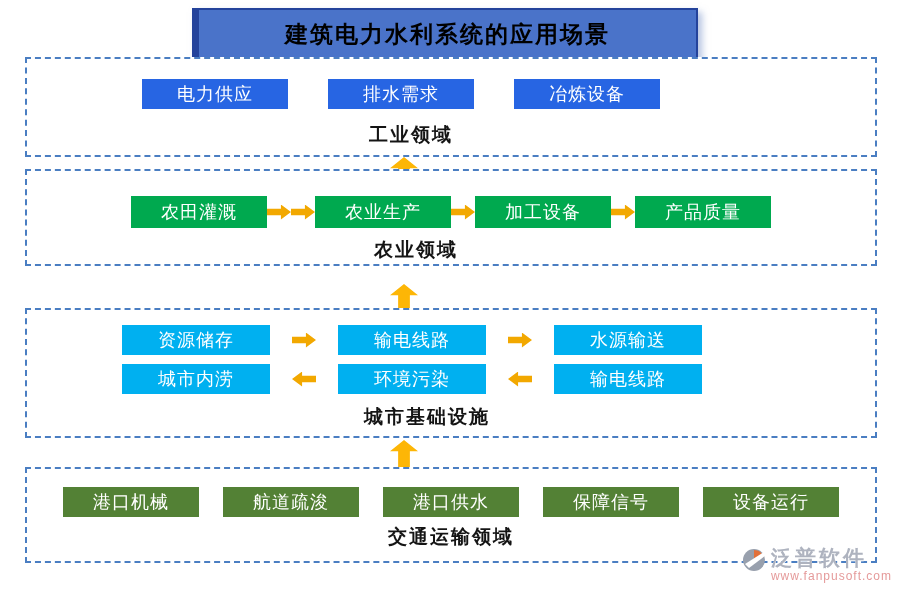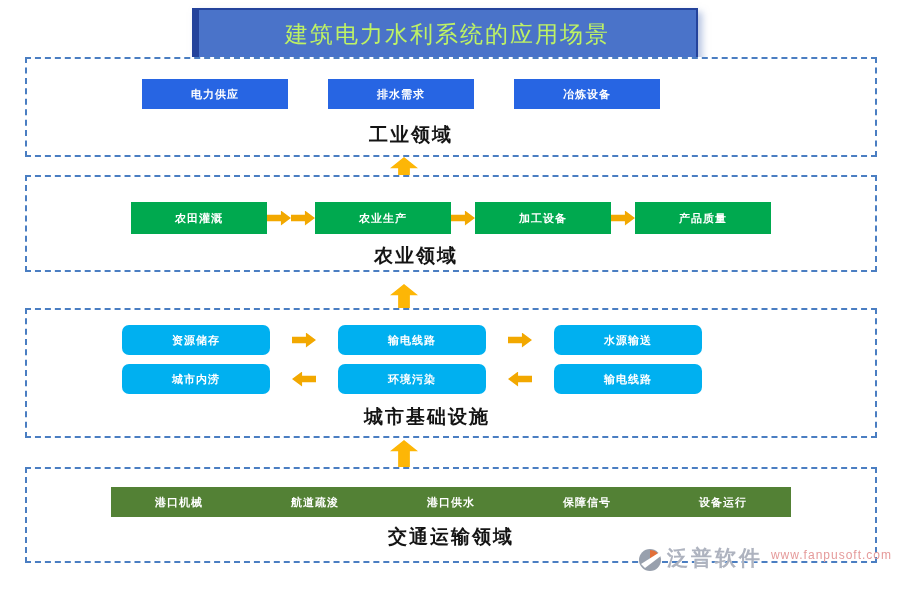--- a/index.html
+++ b/index.html
@@ -6,51 +6,51 @@
   body{
     width:900px;height:600px;position:relative;background:#ffffff;
     font-family:"Liberation Sans", sans-serif;overflow:hidden;
   }
   
   .title-box{
     position:absolute;left:192px;top:8px;width:506px;height:52px;
     background:#4a73c9;border:2px solid #24439b;border-left-width:7px;
     box-shadow:4px 4px 7px rgba(120,145,200,.55);
     display:flex;align-items:center;justify-content:center;
-    color:#bef264;font-size:23px;font-weight:normal;letter-spacing:2px;
+    color:#000000;font-size:23px;font-weight:bold;letter-spacing:2px;
     box-sizing:border-box;
   }
   
   .section{
     position:absolute;left:25px;width:852px;background:#ffffff;
     border:2px dashed #4a7ec2;box-sizing:border-box;
   }
   #sec-industry{top:57px;height:100px;}
-  #sec-agriculture{top:175px;height:97px;}
+  #sec-agriculture{top:169px;height:97px;}
   #sec-city{top:308px;height:130px;}
   #sec-transport{top:467px;height:96px;}
 
   .row{display:flex;align-items:center;justify-content:center;}
   .node{
-    color:#fff;font-weight:bold;font-size:11px;letter-spacing:1px;
+    color:#fff;font-weight:normal;font-size:18px;letter-spacing:1px;
     display:flex;align-items:center;justify-content:center;flex:0 0 auto;
   }
   .node.blue {background:#2765e3;width:146px;height:30px;}
   .node.green{background:#00a94f;width:136px;height:32px;}
-  .node.cyan {background:#00b0f0;width:148px;height:30px;border-radius:7px;}
+  .node.cyan {background:#00b0f0;width:148px;height:30px;}
   .node.olive{background:#538135;width:136px;height:30px;}
 
   .row-ind  {margin-top:20px;padding-right:100px;gap:40px;}
   .label-ind{margin-top:13px;padding-right:80px;}
   .row-agri {margin-top:25px;}
   .label-agri{margin-top:9px;padding-right:70px;}
   .row-city1{margin-top:15px;padding-right:78px;}
   .row-city2{margin-top:9px;padding-right:78px;}
   .label-city{margin-top:10px;padding-right:48px;}
-  .row-trans{margin-top:18px;text-align:center;}
+  .row-trans{margin-top:18px;gap:24px;text-align:center;}
   .label-trans{margin-top:7px;}
 
   .sec-label{
     text-align:center;font-family:"Liberation Serif", serif;
     font-size:19px;font-weight:bold;color:#141414;letter-spacing:2px;
   }
   
   .h-arrow{width:24px;height:15px;background:#f2a800;flex:0 0 auto;}
   .h-arrow.right{clip-path:polygon(0 28%,58% 28%,58% 0,100% 50%,58% 100%,58% 72%,0 72%);}
   .h-arrow.left {clip-path:polygon(100% 28%,42% 28%,42% 0,0 50%,42% 100%,42% 72%,100% 72%);}
@@ -58,21 +58,21 @@
   .up-arrow{
     position:absolute;left:390px;width:28px;height:27px;background:#fdb606;
     clip-path:polygon(50% 0,100% 42%,71% 42%,71% 100%,29% 100%,29% 42%,0 42%);
   }
   #up1{top:157px;} #up2{top:284px;} #up3{top:440px;}
   
   .watermark{
     position:absolute;right:8px;top:547px;display:flex;align-items:flex-start;gap:4px;
     z-index:5;background:transparent;
   }
-  .wm-text{display:flex;flex-direction:row;line-height:1;gap:8px;}
+  .wm-text{display:flex;flex-direction:column;line-height:1;}
   .wm-brand{font-size:21px;font-weight:bold;color:#aeb3bf;letter-spacing:3px;
             text-shadow:0 1px 0 #ffffff;}
   .wm-url{font-size:12px;color:#e59a9a;margin-top:2px;letter-spacing:1px;}
 </style>
 </head>
 <body>
 
 <div class="title-box">建筑电力水利系统的应用场景</div>
 
 <div class="section" id="sec-industry">

